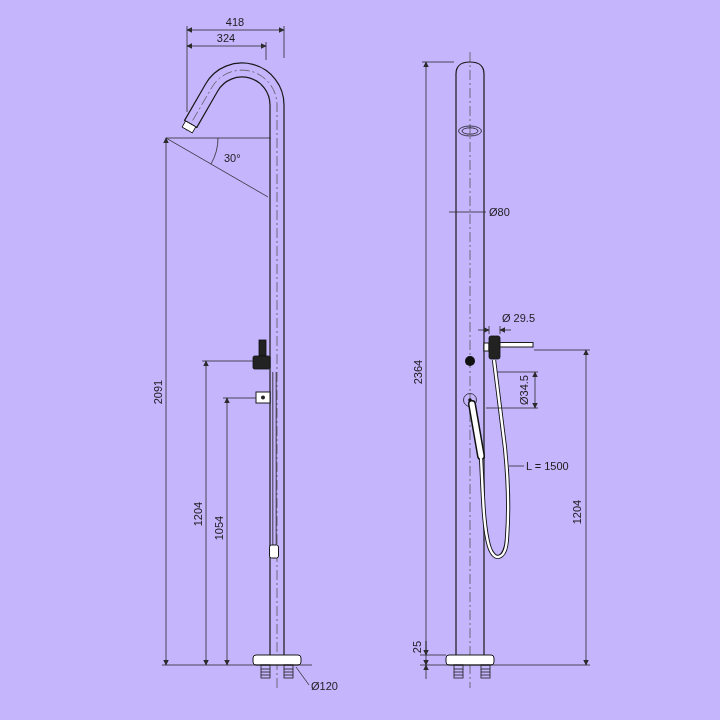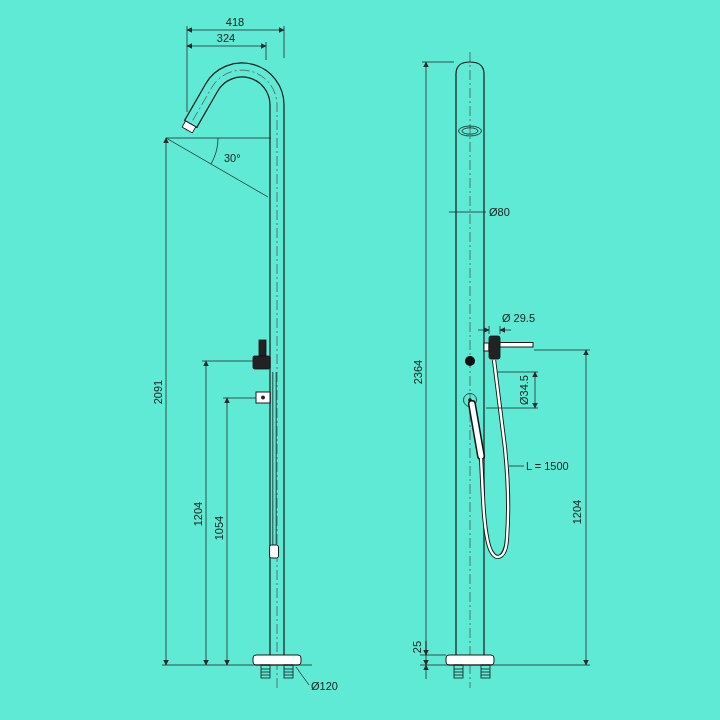--- a/index.html
+++ b/index.html
@@ -1,17 +1,17 @@
 <!DOCTYPE html>
 <html><head>
 <meta charset="utf-8">
 <style>
   html,body { margin:0; padding:0; background:#ffffff; }
   .canvas {
-    position:relative; width:720px; height:720px; background:#5eead4;
+    position:relative; width:720px; height:720px; background:#c4b5fd;
     font-family:"Liberation Sans", sans-serif; overflow:hidden;
   }
   svg { position:absolute; inset:0; }
   .ln   { stroke:#1a1a1a; stroke-width:1.2; fill:none; stroke-linecap:round; stroke-linejoin:round; }
   .thin { stroke:#1a1a1a; stroke-width:0.8; fill:none; }
   .dim  { stroke:#2b2b2b; stroke-width:0.8; fill:none; }
   .cl   { stroke:#555555; stroke-width:0.8; fill:none; stroke-dasharray:10 3 2 3; }
   .lbl  { font-family:"Liberation Sans", sans-serif; font-size:11px; fill:#1c1c1c; }
   .dark { fill:#222222; stroke:#111111; stroke-width:0.8; }
   .wht  { fill:#ffffff; stroke:#1a1a1a; stroke-width:1; }

